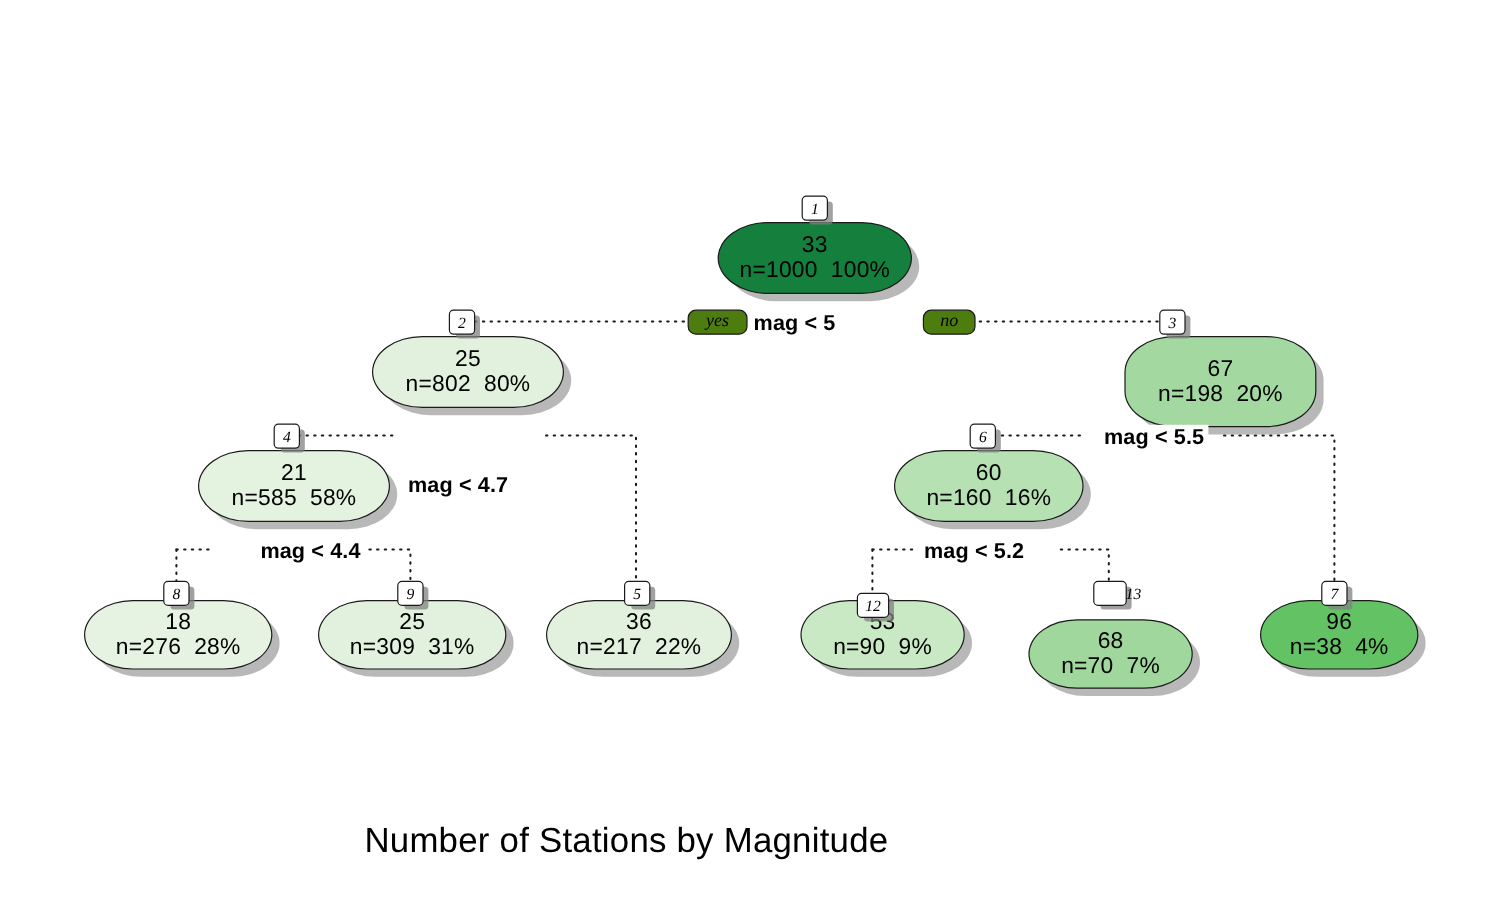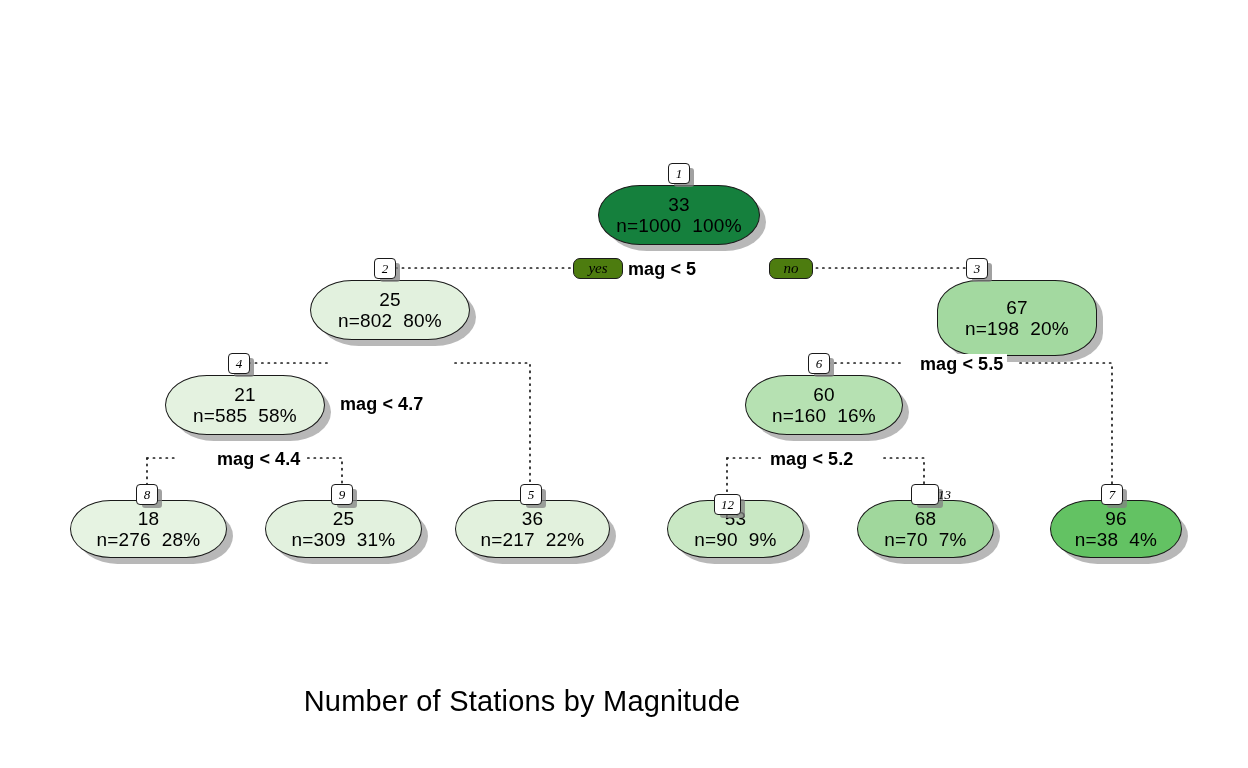--- a/index.html
+++ b/index.html
@@ -196,21 +196,21 @@
     <span class="cnt">n=217  22%</span>
   </div>
   <div class="nodeid" style="left:520px; top:484px;">5</div>
 
   <div class="node" style="left:667px; top:500px; width:137px; height:58px; background:#c9e8c4;">
     <span class="val">53</span>
     <span class="cnt">n=90  9%</span>
   </div>
   <div class="nodeid wide" style="left:714px; top:466px;margin-top:28px;">12</div>
 
-  <div class="node" style="left:857px; top:500px; width:137px; height:58px; background:#a0d79c;">
+  <div class="node" style="left:857px; top:516px; width:137px; height:58px; background:#a0d79c;">
     <span class="val">68</span>
     <span class="cnt">n=70  7%</span>
   </div>
   <div class="nodeid wide" style="left:911px; top:484px;padding-left:26px;">13</div>
 
   <div class="node" style="left:1050px; top:500px; width:132px; height:58px; background:#63c263;">
     <span class="val">96</span>
     <span class="cnt">n=38  4%</span>
   </div>
   <div class="nodeid" style="left:1101px; top:484px;">7</div>

